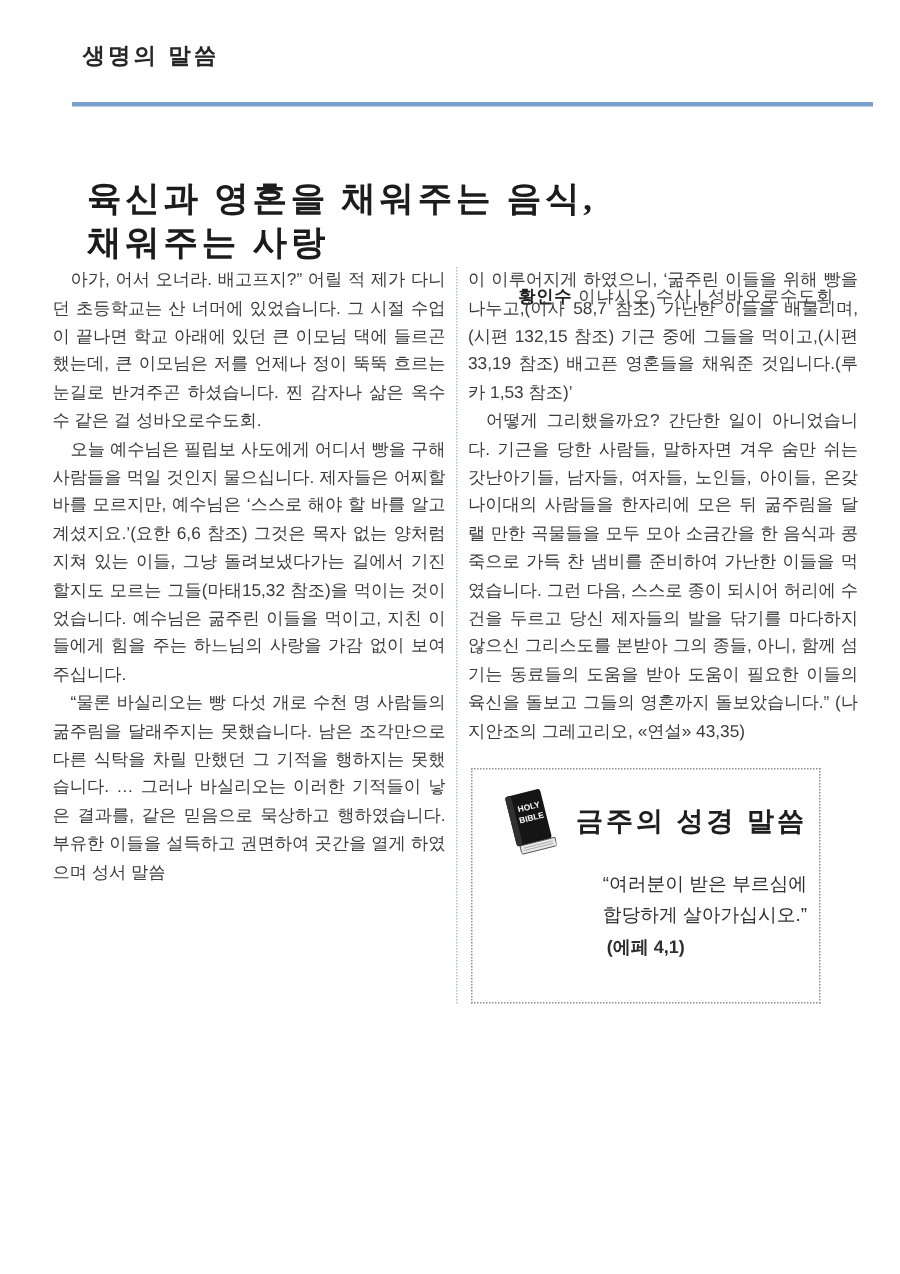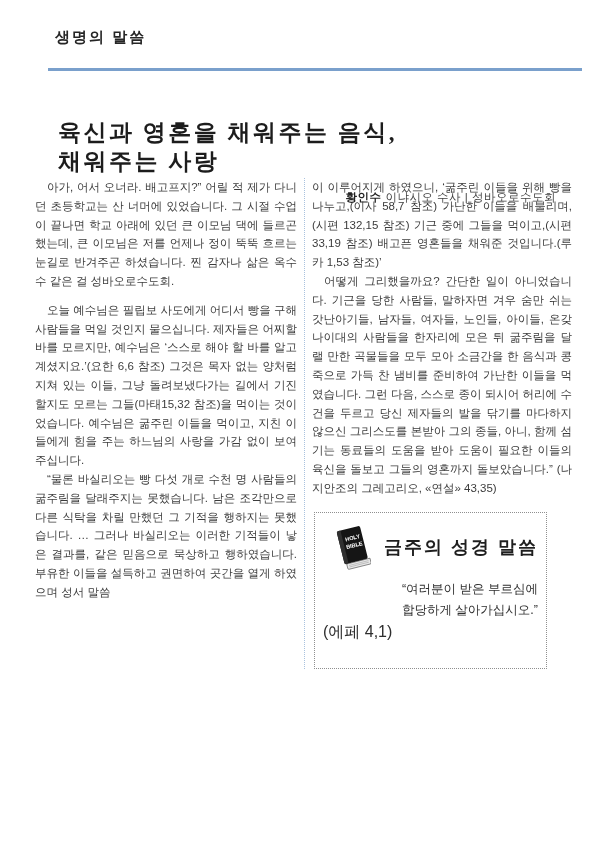--- a/index.html
+++ b/index.html
@@ -70,21 +70,21 @@
   .col-left { width: 262px; }
   .col-right { width: 260px; }
   .divider {
     width: 0;
     border-left: 1px dotted var(--divider);
     margin-left: 7px;
     margin-right: 7px;
   }
   .col p { margin: 0; word-break: break-all; }
   .col p.indent { text-indent: 12px; }
-  .col p.spaced { margin-top: 10px; }
+  .col p.spaced { margin-top: 0; }
   .verse-box {
     display: block;
     margin-top: 14px;
     margin-left: 2px;
     width: 233px;
     border: 1px dotted var(--boxborder);
     padding: 12px 8px 26px 8px;
     background: #fff;
   }
   .verse-head {
@@ -103,24 +103,26 @@
     color: #1e1e1e;
   }
   .verse-line {
     text-align: right;
     font-size: 12.5px;
     line-height: 21px;
     color: #2e2e2e;
     margin: 0;
   }
   .verse-ref {
-    font-size: 16px;
+    text-align: center;
+    font-size: 12px;
     line-height: 21px;
     color: #2e2e2e;
     margin: 0;
+    font-weight: bold;
   }
 </style>
 </head>
 <body>
 
 <div class="page">
 
   <div class="section-label">생명의 말씀</div>
 
   <div class="header-rule"></div>

